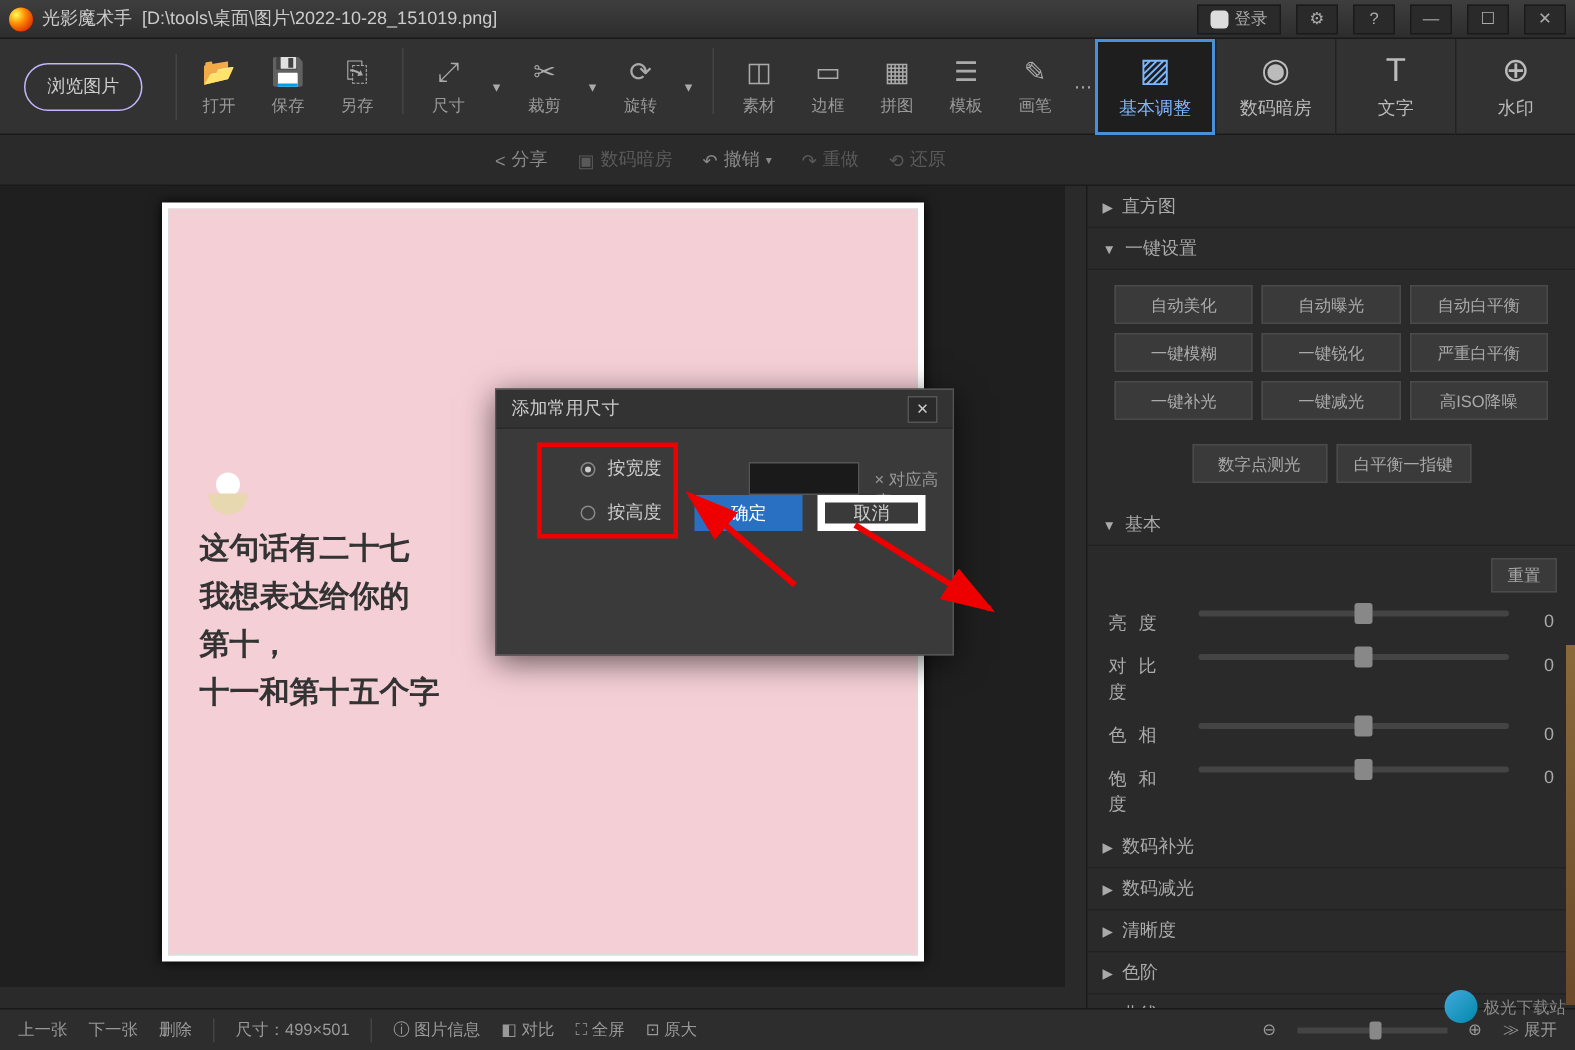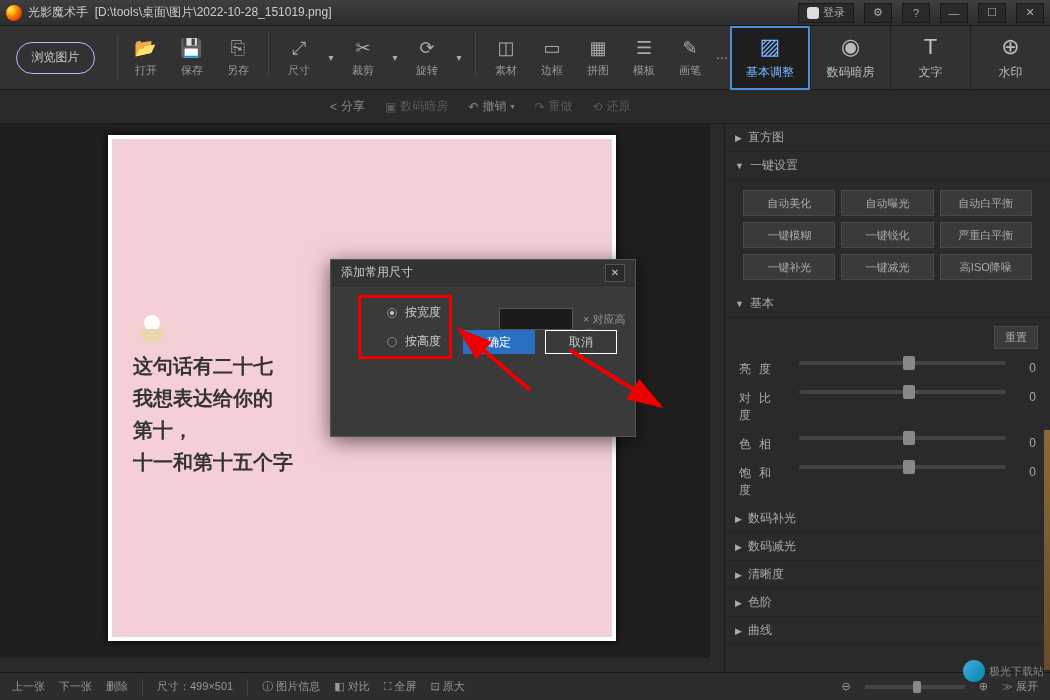--- a/index.html
+++ b/index.html
@@ -74,21 +74,21 @@
 .dialog .dbody { padding: 18px 20px; position: relative; }
 .dialog .radios { display: flex; flex-direction: column; gap: 12px; margin-left: 36px; }
 .dialog .radio { display: flex; align-items: center; gap: 8px; color: #ccc; font-size: 12px; }
 .dialog .radio .dot { width: 10px; height: 10px; border: 1px solid #888; border-radius: 50%; display:flex; align-items:center; justify-content:center; }
 .dialog .radio .dot.on::after { content:''; width:4px; height:4px; background:#ccc; border-radius:50%; }
 .dialog .inputbox { position:absolute; left:168px; top:22px; width:74px; height:22px; background:#1a1a1a; border:1px solid #555; }
 .dialog .inputlabel { position:absolute; left:252px; top:26px; color:#999; font-size:11px; }
 .dialog .dbtns { position:absolute; bottom:14px; right:18px; display:flex; gap:10px; }
 .dialog .dbtn { width:72px; height:24px; display:flex; align-items:center; justify-content:center; font-size:12px; }
 .dialog .dbtn.ok { background:#2a70c2; color:#fff; }
-.dialog .dbtn.cancel { background:#3a3a3a; border:1px solid #ffffff; color:#ccc; }
+.dialog .dbtn.cancel { background:#3a3a3a; border:5px solid #ffffff; color:#ccc; }
 .redbox { position:absolute; border:3px solid #e00; pointer-events:none; z-index:101; }
 
 
 .arrow { position:absolute; z-index:102; pointer-events:none; }
 
 
 .watermark { position:absolute; right:6px; bottom:18px; color:#888; font-size:11px; z-index:50; display:flex; align-items:center; gap:4px; }
 .watermark .logo2 { width:22px; height:22px; background:linear-gradient(135deg,#4ad,#08a); border-radius:50%; position:relative; }
 
 
@@ -252,20 +252,24 @@
     <div class="grid3">
       <div class="gbtn">自动美化</div>
       <div class="gbtn">自动曝光</div>
       <div class="gbtn">自动白平衡</div>
       <div class="gbtn">一键模糊</div>
       <div class="gbtn">一键锐化</div>
       <div class="gbtn">严重白平衡</div>
       <div class="gbtn">一键补光</div>
       <div class="gbtn">一键减光</div>
       <div class="gbtn">高ISO降噪</div>
+    </div>
+    <div class="grid2">
+      <div class="gbtn">数字点测光</div>
+      <div class="gbtn">白平衡一指键</div>
     </div>
     <div class="section-hdr">
         <span class="tri">▼</span>
         <span>基本</span>
       </div>
     <div class="basic">
         <span class="reset">重置</span>
       </div>
     <div style="clear:both;height:6px"></div>
     <div id="sliders">

